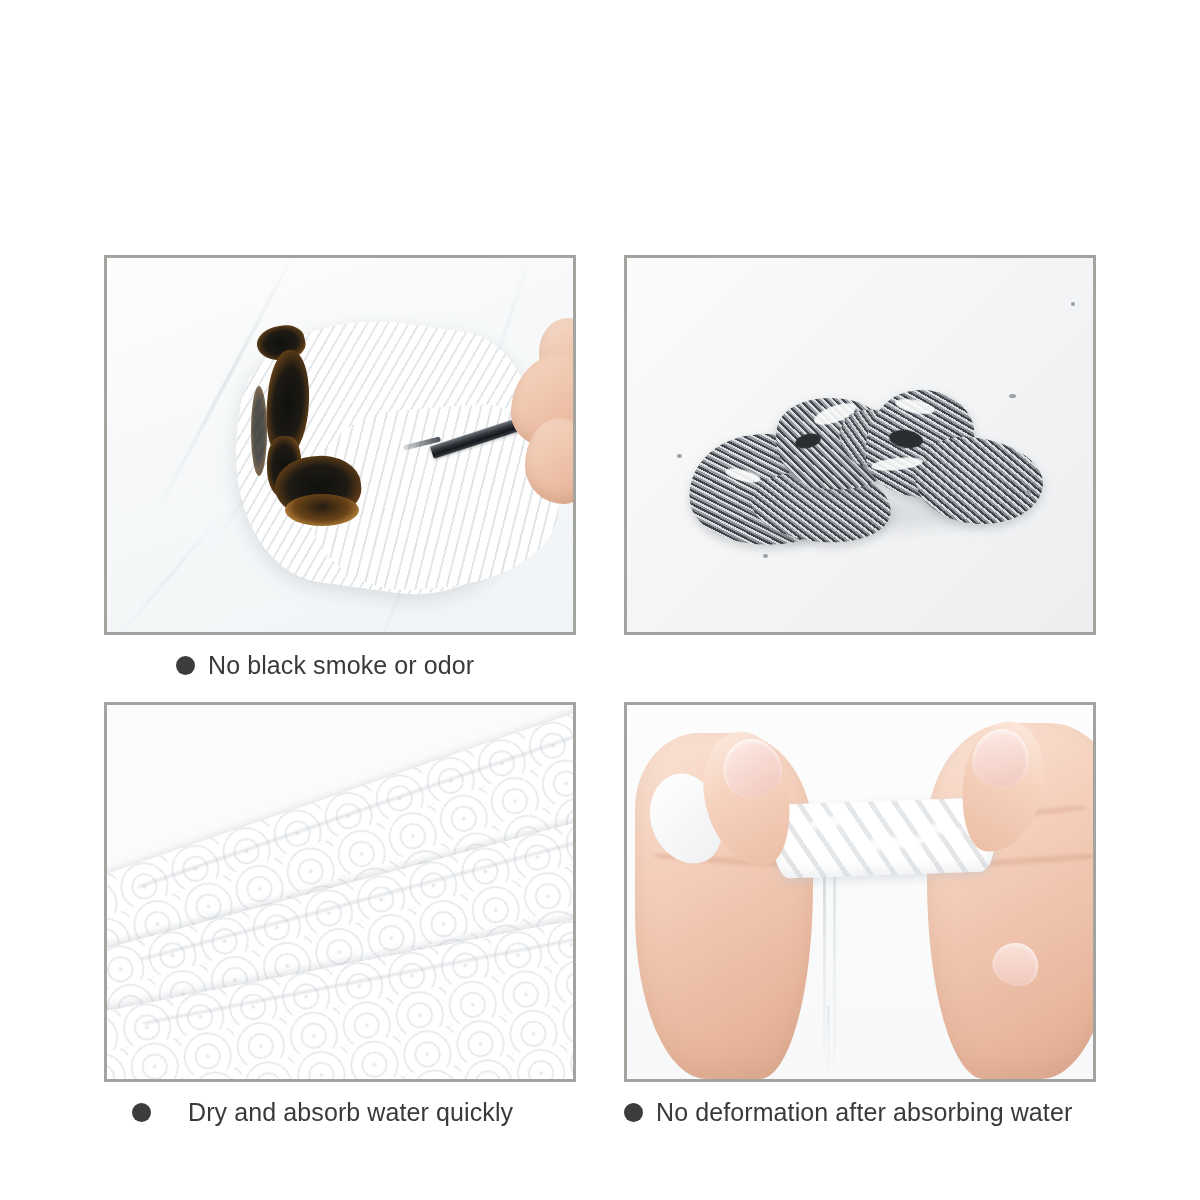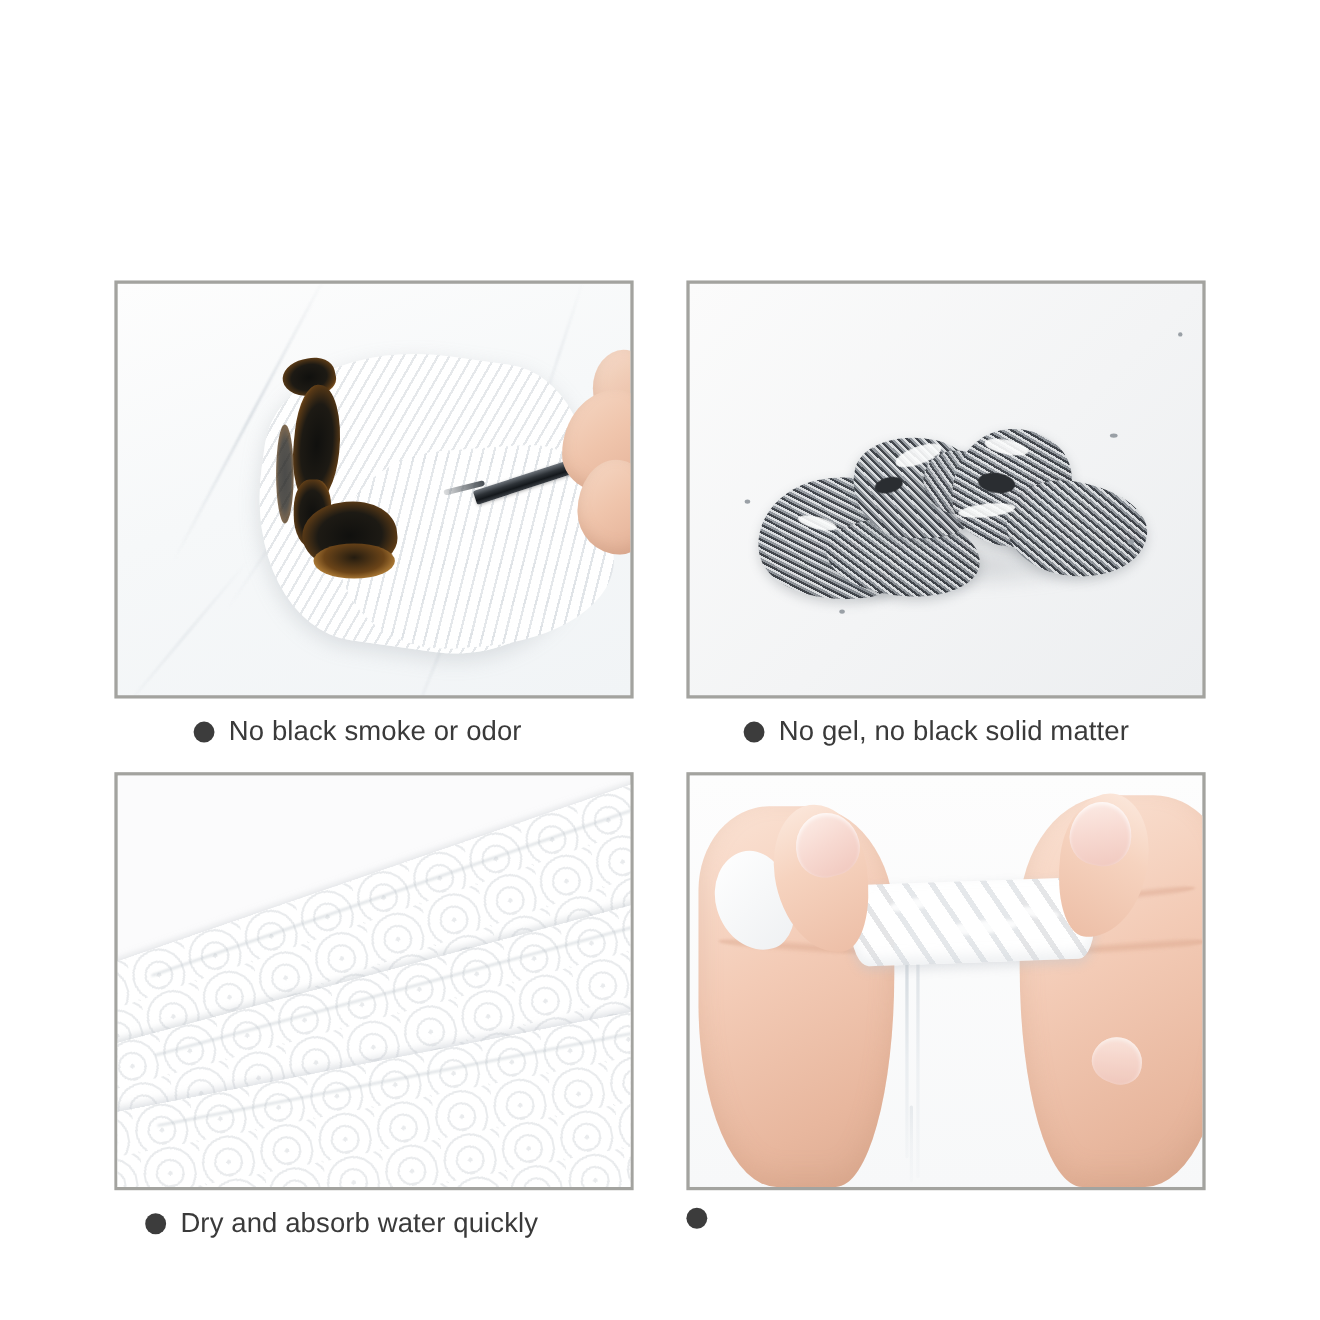--- a/index.html
+++ b/index.html
@@ -102,21 +102,21 @@
     width: 19px;
     height: 19px;
     border-radius: 50%;
     background: #3c3c3c;
     flex: 0 0 auto;
     margin-right: 13px;
     display: inline-block;
   }
   .cap-tl { padding-left: 72px; }
   .cap-tr { padding-left: 52px; }
-  .cap-bl { padding-left: 28px; }
+  .cap-bl { padding-left: 28px; gap: 24px; }
   .cap-br { padding-left: 0px;  }
 
   
   .ph1-bg {
     position: absolute; inset: 0;
     background:
       linear-gradient(160deg, #fdfdfd 0%, #f6f8f9 45%, #f1f4f6 100%);
   }
   .ph1-vein {
     position: absolute;
@@ -407,24 +407,20 @@
         <div class="ph2-dk ph2-d2"></div>
         <div class="ph2-hl ph2-h1"></div>
         <div class="ph2-hl ph2-h2"></div>
         <div class="ph2-hl ph2-h3"></div>
         <div class="ph2-hl ph2-h4"></div>
         <div class="ph2-fleck" style="left:50px;  top:196px; width:5px;  height:4px;"></div>
         <div class="ph2-fleck" style="left:398px; top:232px; width:6px;  height:5px;"></div>
         <div class="ph2-fleck" style="left:382px; top:136px; width:7px;  height:4px;"></div>
         <div class="ph2-fleck" style="left:136px; top:296px; width:5px;  height:4px;"></div>
         <div class="ph2-fleck" style="left:444px; top:44px;  width:4px;  height:4px;"></div>
-      </div>
-      <div class="caption cap-tr">
-        <span class="bullet"></span>
-        <span>No gel, no black solid matter</span>
       </div>
     </div>
 
     <div class="cell cell-bl">
       <div class="photo">
         <div class="ph3-bg"></div>
         <div class="ph3-sheet ph3-s1"></div>
         <div class="ph3-fold ph3-f1"></div>
         <div class="ph3-sheet ph3-s2"></div>
         <div class="ph3-fold ph3-f2"></div>
@@ -455,17 +451,18 @@
         <div class="ph4-wetgloss ph4-g2"></div>
         <div class="ph4-wetgloss ph4-g3"></div>
         <div class="ph4-thumbL"></div>
         <div class="ph4-thumbR"></div>
         <div class="ph4-nail ph4-nl"></div>
         <div class="ph4-nail ph4-nr"></div>
         <div class="ph4-nail ph4-nb"></div>
       </div>
       <div class="caption cap-br">
         <span class="bullet"></span>
+        <span>No deformation after absorbing water</span>
       </div>
     </div>
 
   </div>
 </div>
 
 </body></html>

